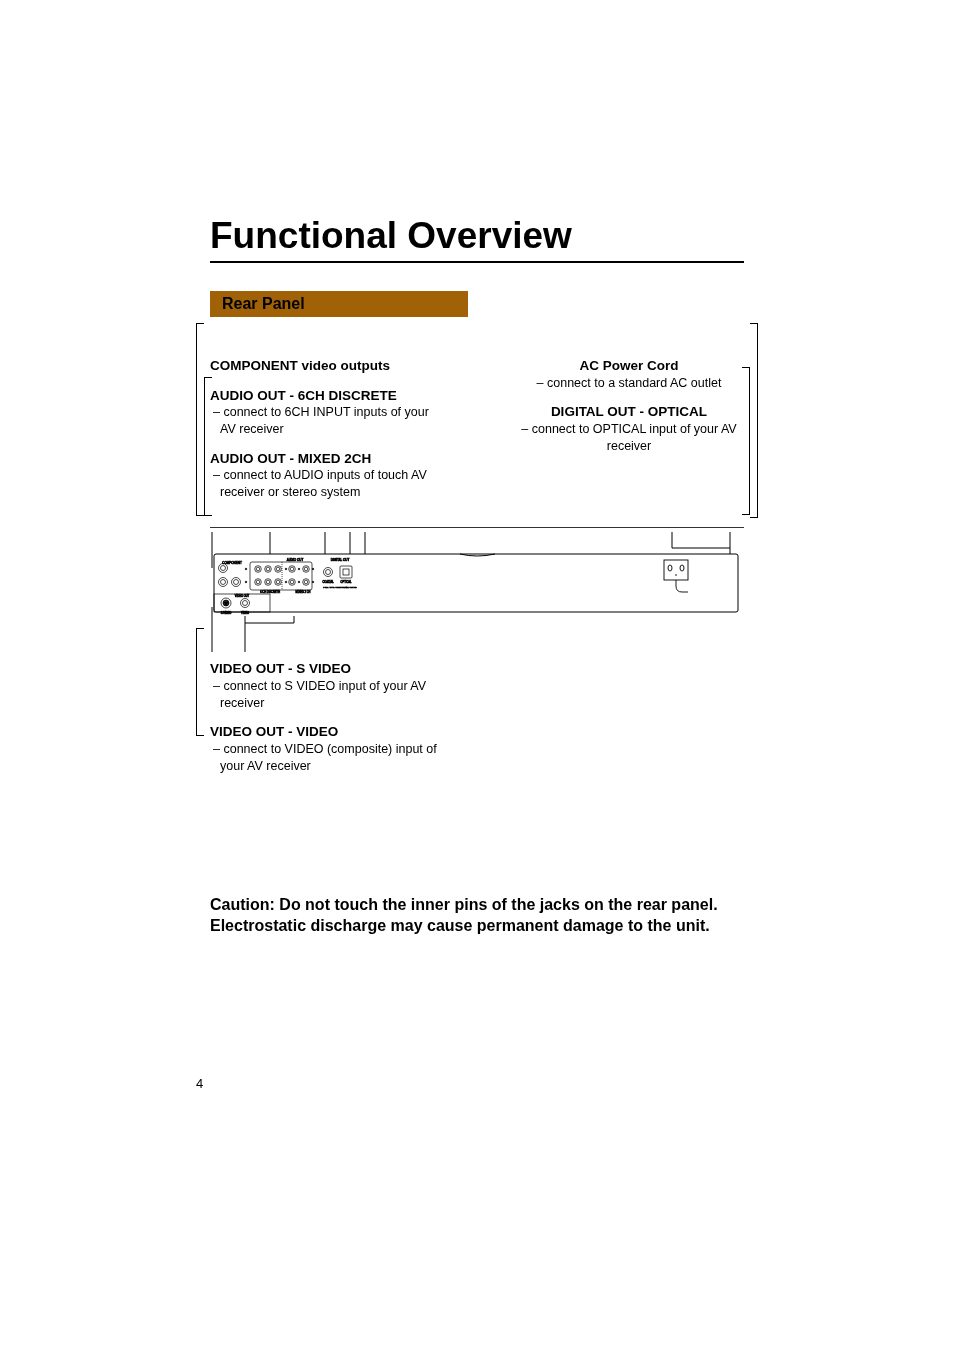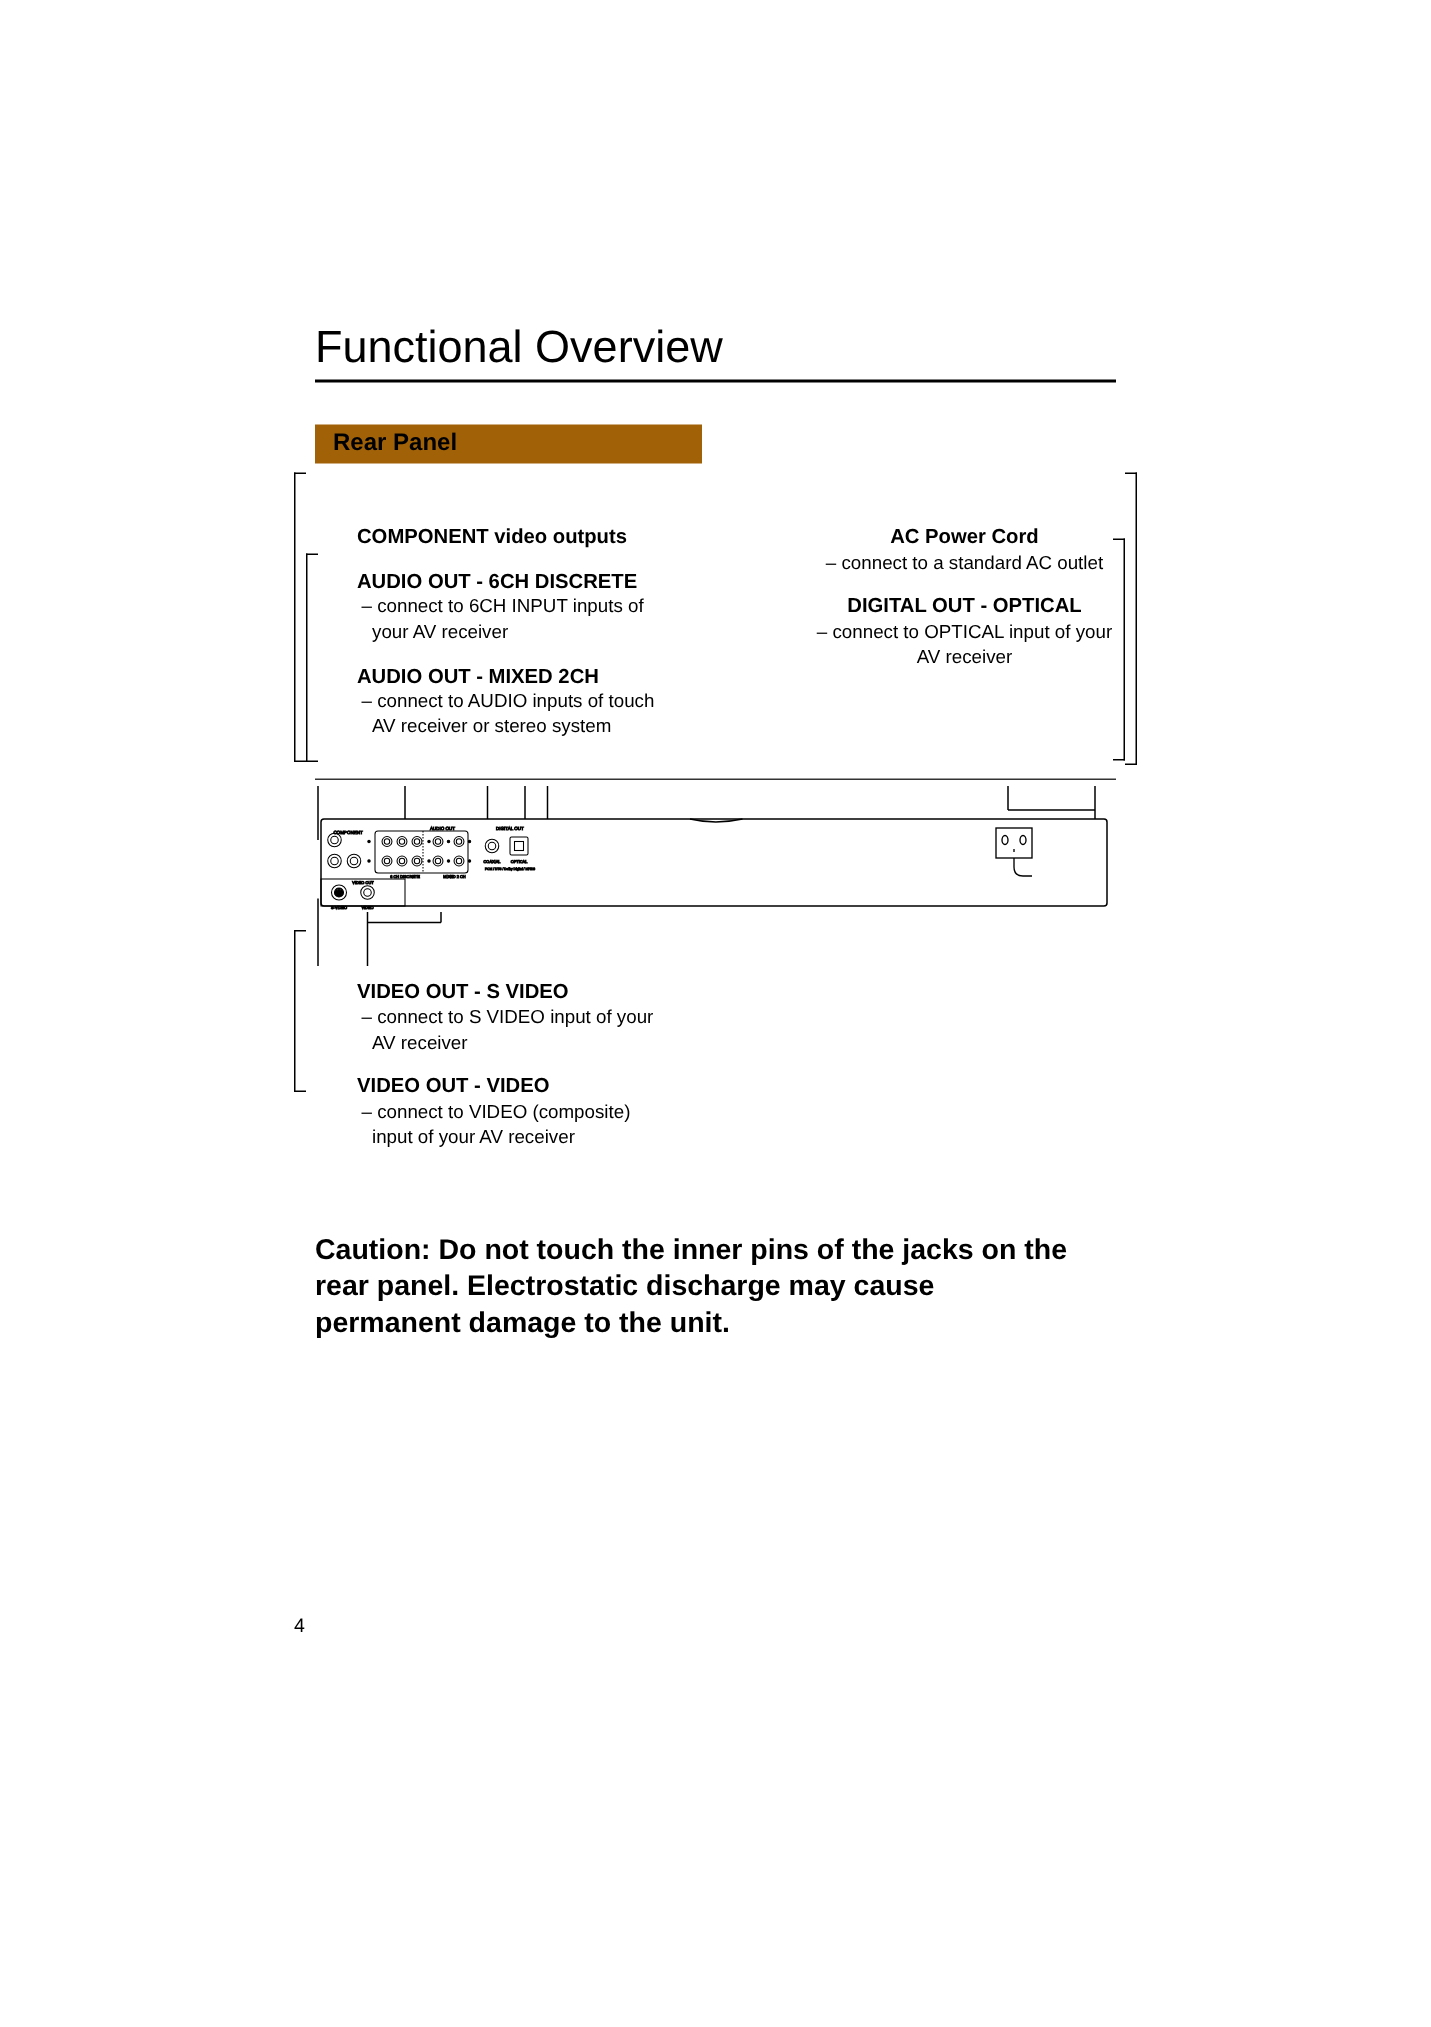--- a/index.html
+++ b/index.html
@@ -12,22 +12,22 @@
       background: #fff;
       width: 954px;
       height: 1351px;
       position: relative;
       padding: 0;
     }
     .page-container {
       padding: 215px 210px 0 210px;
     }
     .main-title {
-      font-size: 30px;
-      font-weight: normal;
+      font-size: 37px;
+      font-weight: bold;
       color: #000;
       border-bottom: 2.5px solid #000;
       padding-bottom: 4px;
       margin-bottom: 28px;
     }
     .section-label {
       background: #a16207;
       display: inline-block;
       padding: 4px 12px;
       font-size: 16px;
@@ -46,21 +46,20 @@
     }
     .left-col {
       width: 230px;
     }
     .right-col {
       width: 230px;
       text-align: center;
     }
     .block {
       margin-bottom: 12px;
-      margin-left: 28px;
     }
     .block-title {
       font-weight: bold;
       font-size: 13.5px;
       line-height: 1.3;
     }
     .block-body {
       font-size: 12.5px;
       line-height: 1.35;
       padding-left: 10px;
@@ -87,22 +86,22 @@
     .diagram-svg {
       width: 100%;
       height: auto;
       display: block;
     }
     .columns-bottom {
       margin-top: 8px;
       width: 230px;
     }
     .caution {
-      margin-top: 55px;
-      font-size: 19px;
+      margin-top: 120px;
+      font-size: 16px;
       font-weight: bold;
       max-width: 510px;
       line-height: 1.3;
     }
     .page-number {
       position: absolute;
       left: 196px;
       bottom: 260px;
       font-size: 13px;
     }

